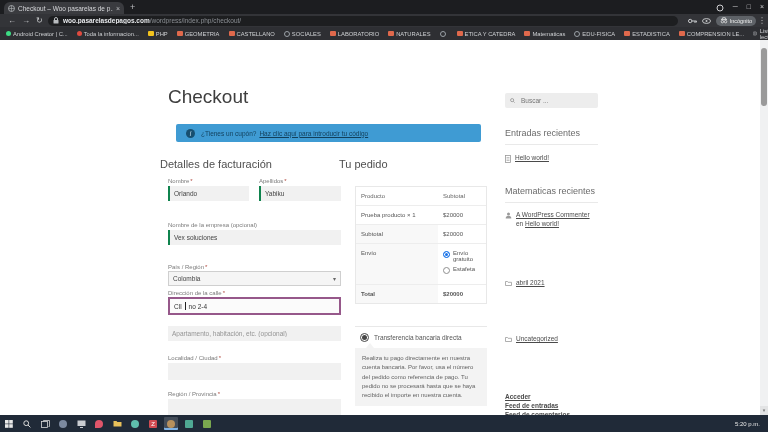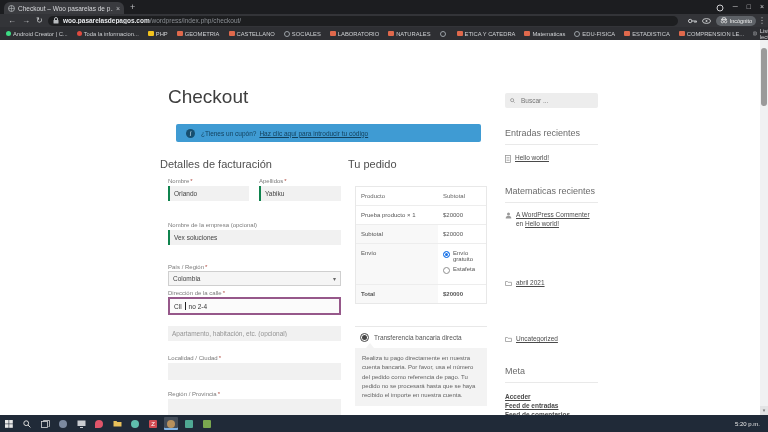--- a/index.html
+++ b/index.html
@@ -259,21 +259,21 @@
     <input class="abs inp" style="left: 168px; top: 286px; width: 173px;" readonly="" placeholder="Apartamento, habitación, etc. (opcional)">
 
     <div class="abs flabel" style="left:168px;top:315px;"><span>Localidad / Ciudad</span><span class="req">*</span></div>
     <input class="abs inp" style="left: 168px; top: 323px; width: 173px; height: 17px;" readonly="" value="">
 
     <div class="abs flabel" style="left:168px;top:351px;"><span>Región / Provincia</span><span class="req">*</span></div>
     <input class="abs inp" style="left: 168px; top: 359px; width: 173px; height: 17px;" readonly="" value="">
 
     <div class="abs flabel" style="left:168px;top:388px;">Código postal (opcional)</div>
 
-    <div class="abs sechead" style="left:348px;top:118px;">Tu pedido</div>
+    <div class="abs sechead" style="left:339px;top:118px;">Tu pedido</div>
     <div class="abs otable">
       <div class="orow">
         <div class="oc1 ohead">Producto</div>
         <div class="oc2 ohead">Subtotal</div>
       </div>
       <div class="orow">
         <div class="oc1">Prueba producto × 1</div>
         <div class="oc2">$20000</div>
       </div>
       <div class="orow">
@@ -346,21 +346,20 @@
       <a class="sblink">abril 2021</a>
     </div>
 
     <div class="abs sb sbitem" style="top:295px;">
       <svg class="sbico" width="7" height="6" viewBox="0 0 7 6">
           <path d="M0.5 1.5h2l.6.8h3.4v3.2h-6z" fill="none" stroke="#9a9a9a" stroke-width=".8"></path>
         </svg>
       <a class="sblink">Uncategorized</a>
     </div>
 
-    <div class="abs sb widgethead" style="top:326px;">Meta</div>
     <a class="abs sb sblink" style="top:353px;font-weight:bold;">Acceder</a>
     <a class="abs sb sblink" style="top:362px;font-weight:bold;">Feed de entradas</a>
     <a class="abs sb sblink" style="top:371px;font-weight:bold;">Feed de comentarios</a>
     <a class="abs sb sblink" style="top:380px;font-weight:bold;">WordPress.org</a>
   </div>
 
   <div class="abs scrollbar">
     <div class="abs scrollthumb"></div>
     <div class="abs scrollcorner">▾</div>
   </div>

